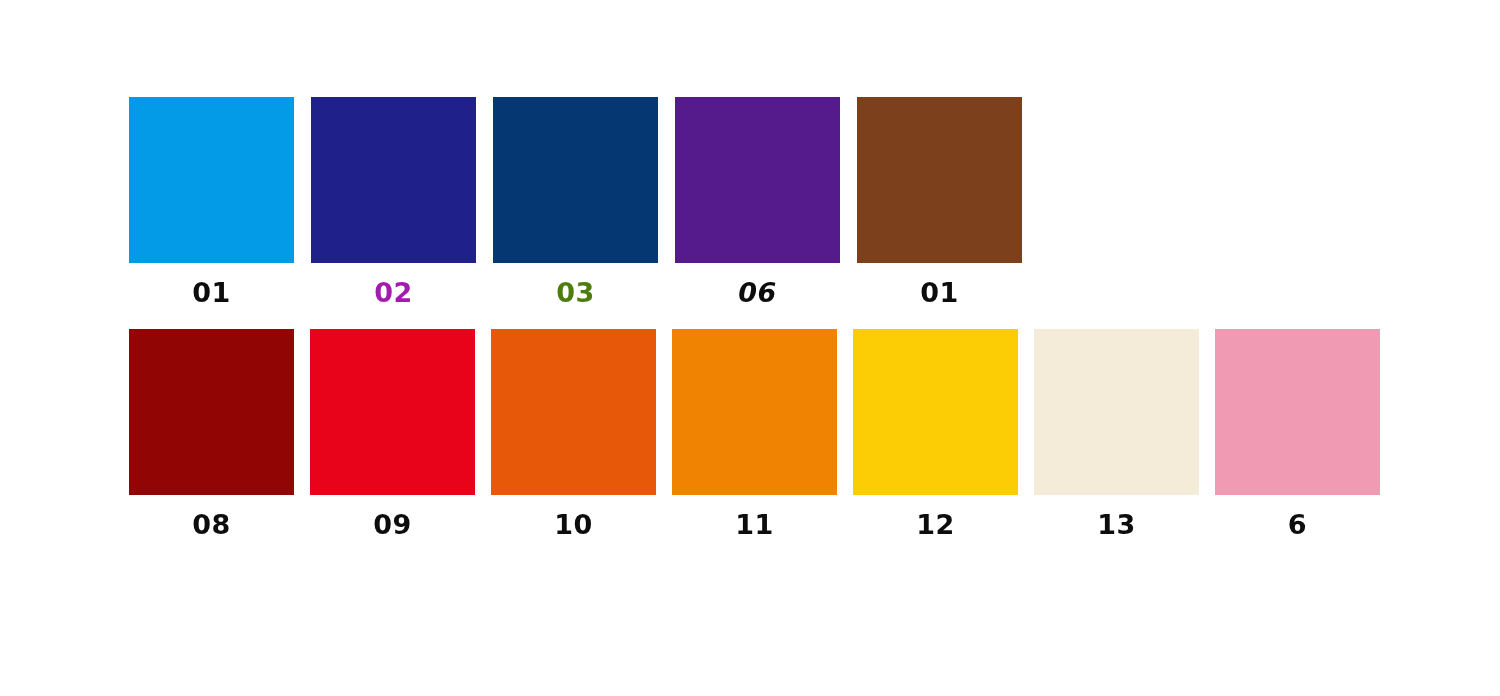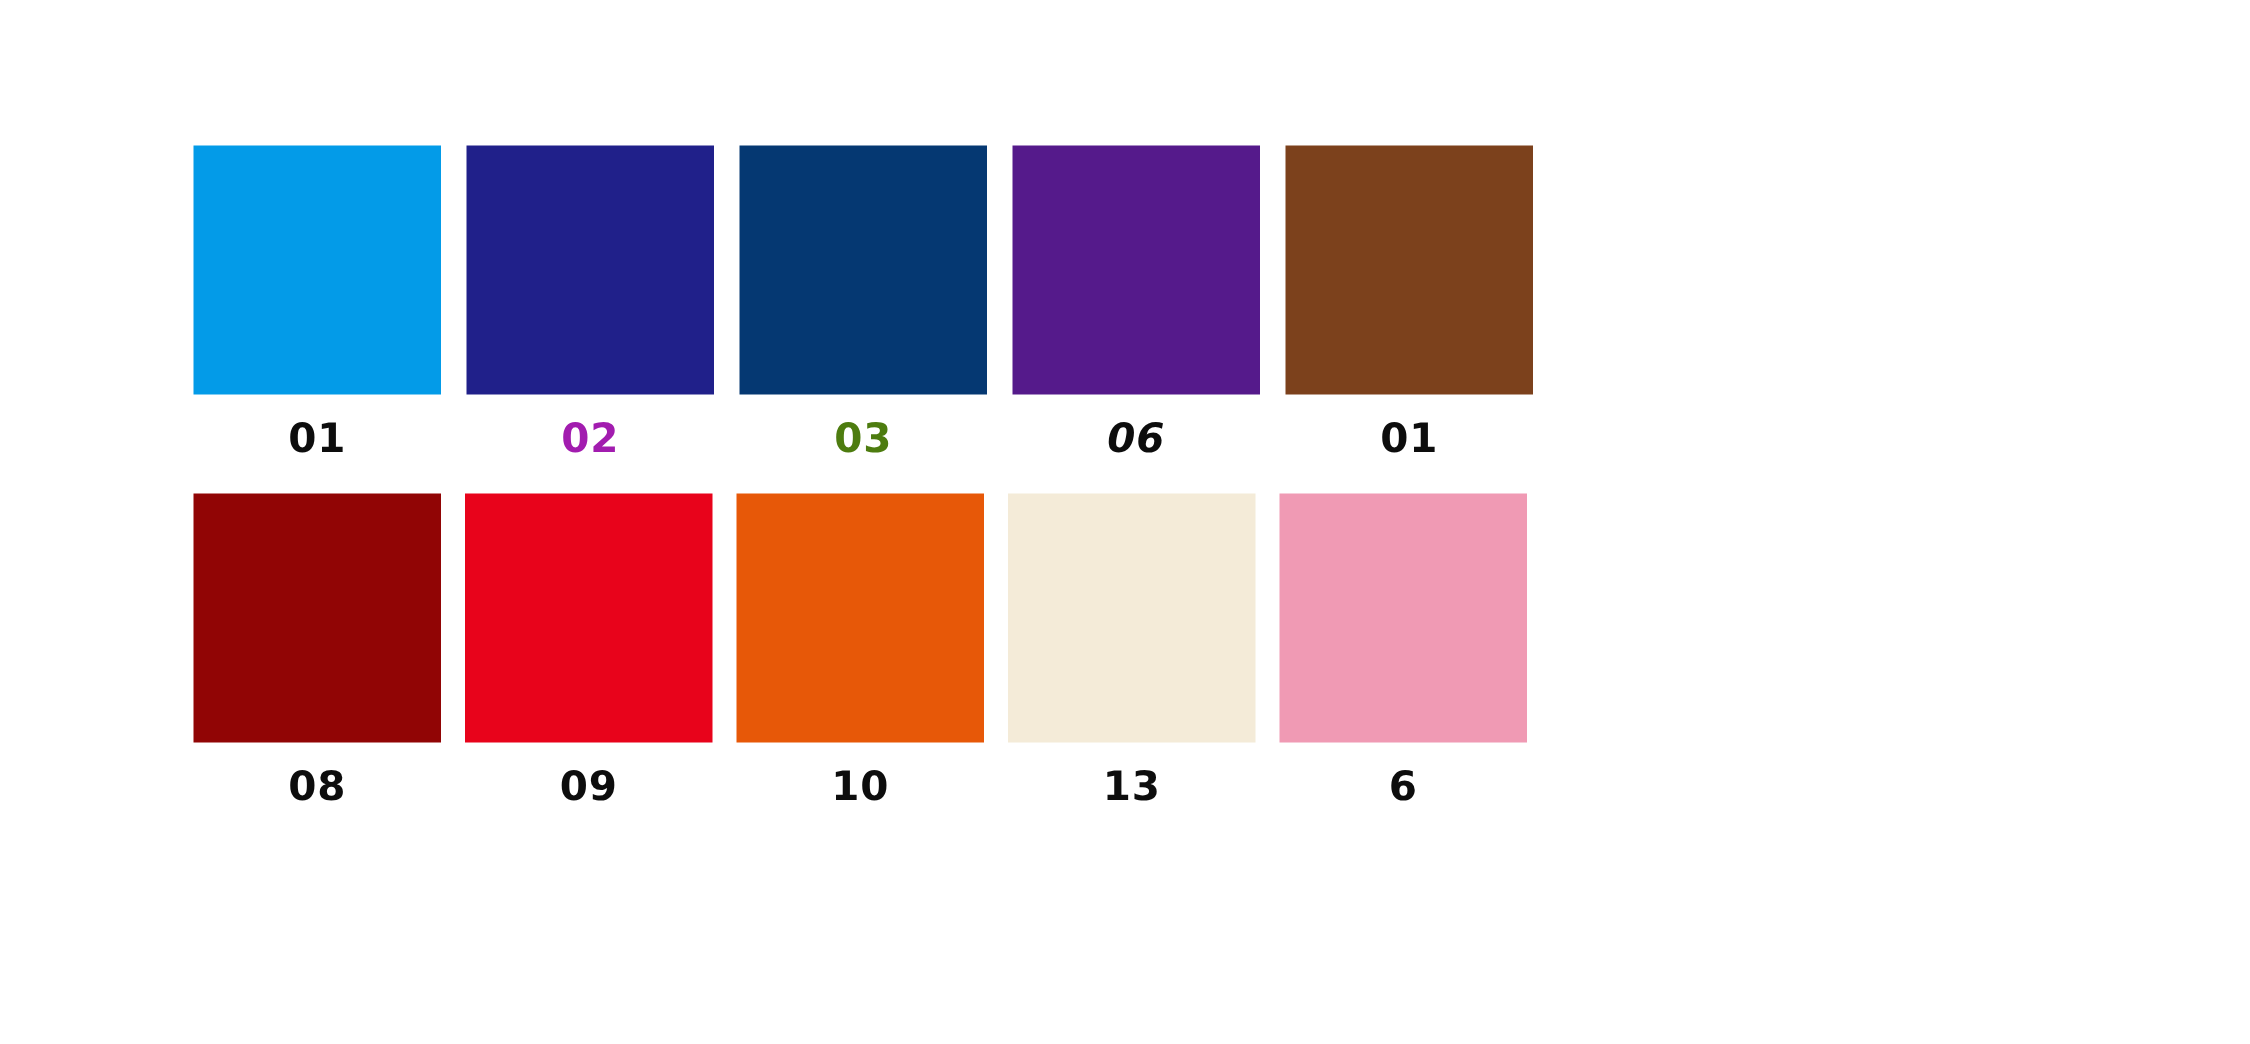--- a/index.html
+++ b/index.html
@@ -96,20 +96,28 @@
       </div>
       <div class="swatch-cell">
         <div class="swatch-chip" title="#e8031b" style="background: rgb(232, 3, 27);"></div>
         <div class="swatch-label" style="color: rgb(13, 13, 13);">09</div>
       </div>
       <div class="swatch-cell">
         <div class="swatch-chip" title="#e75808" style="background: rgb(231, 88, 8);"></div>
         <div class="swatch-label" style="color: rgb(13, 13, 13);">10</div>
       </div>
       <div class="swatch-cell">
+        <div class="swatch-chip" title="#f18303" style="background: rgb(241, 131, 3);"></div>
+        <div class="swatch-label" style="color: rgb(13, 13, 13);">11</div>
+      </div>
+      <div class="swatch-cell">
+        <div class="swatch-chip" title="#fccc04" style="background: rgb(252, 204, 4);"></div>
+        <div class="swatch-label" style="color: rgb(13, 13, 13);">12</div>
+      </div>
+      <div class="swatch-cell">
         <div class="swatch-chip" title="#f4ebd8" style="background: rgb(244, 235, 216);"></div>
         <div class="swatch-label" style="color: rgb(13, 13, 13);">13</div>
       </div>
       <div class="swatch-cell">
         <div class="swatch-chip" title="#f09ab4" style="background: rgb(240, 154, 180);"></div>
         <div class="swatch-label" style="color: rgb(13, 13, 13);">6</div>
       </div>
     </div>
 </div>
 

